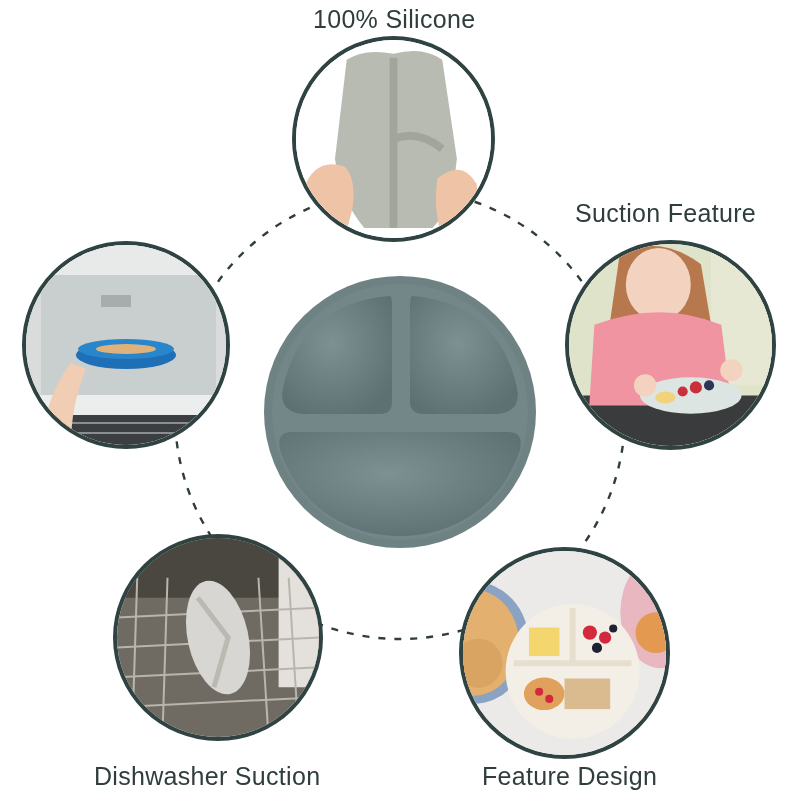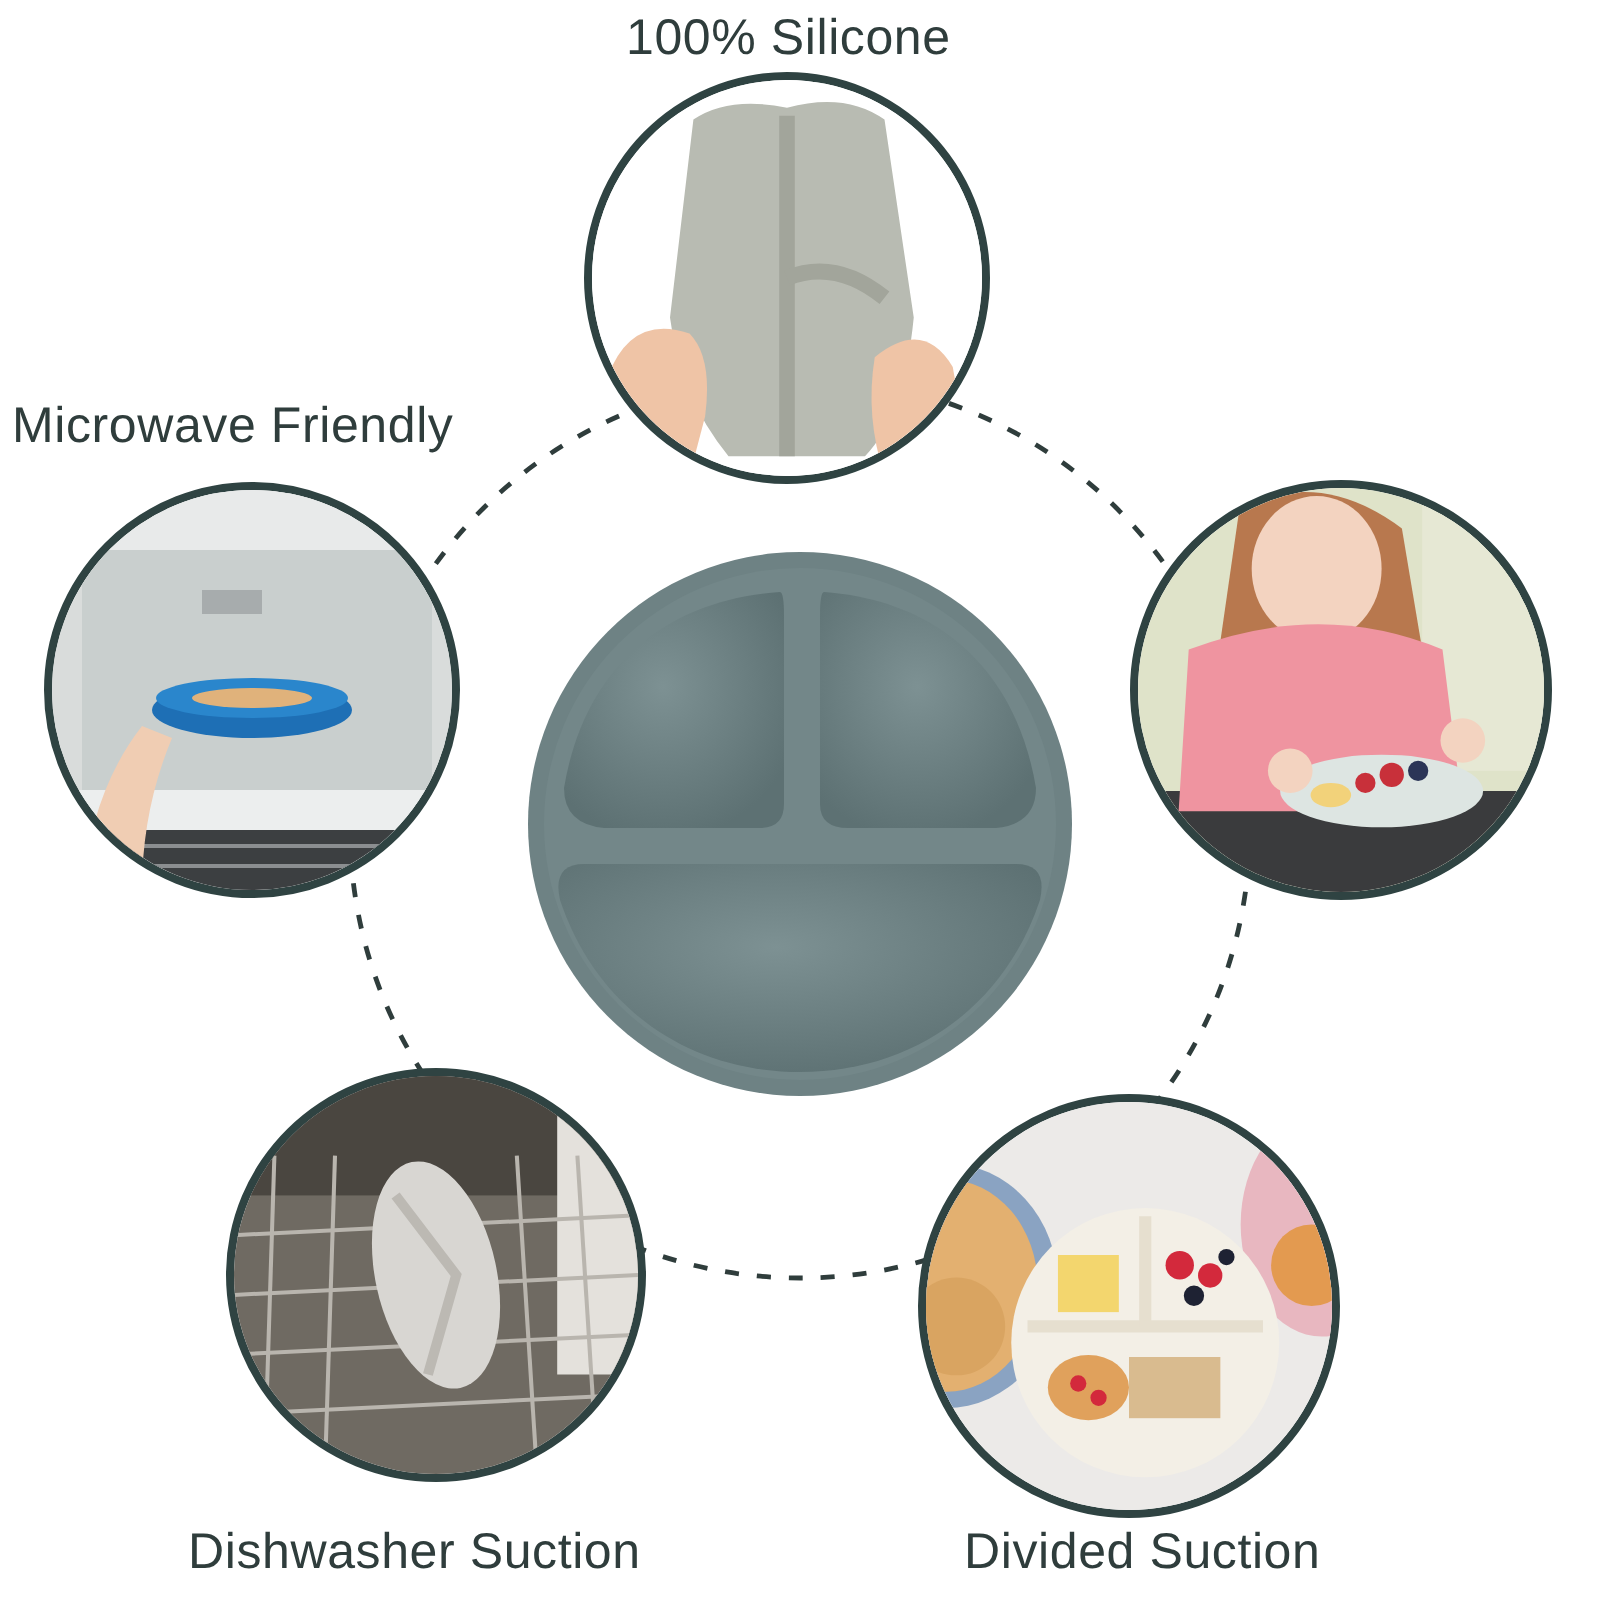--- a/index.html
+++ b/index.html
@@ -47,38 +47,38 @@
     <svg viewBox="0 0 200 200" preserveAspectRatio="none">
       <rect width="200" height="200" fill="#ffffff"></rect>
       <path d="M52 20 Q 70 8 100 14 Q 130 6 150 20 L 165 120 Q 160 170 140 190 L 70 190 Q 45 160 40 120 Z" fill="#b8bbb2"></path>
       <path d="M100 18 L 100 190" stroke="#a2a59b" stroke-width="8"></path>
       <path d="M100 100 Q 125 90 150 110" stroke="#a2a59b" stroke-width="8" fill="none"></path>
       <path d="M8 150 Q 20 118 50 128 Q 62 140 58 170 L 50 200 L 10 200 Z" fill="#efc4a6"></path>
       <path d="M145 140 Q 170 120 185 145 L 195 200 L 150 200 Q 140 170 145 140 Z" fill="#efc4a6"></path>
     </svg>
   </div>
 
-  <div class="label" style="left:6px; top:199px;">Microwave Friendly</div>
   <div class="circle" style="left:22px; top:241px; width:208px; height:208px;">
     <svg viewBox="0 0 200 200" preserveAspectRatio="none">
       <rect width="200" height="200" fill="#d9dcdb"></rect>
       <rect x="0" y="0" width="200" height="30" fill="#e8eaea"></rect>
       <rect x="15" y="30" width="175" height="120" fill="#c9cfce"></rect>
       <rect x="75" y="50" width="30" height="12" fill="#a7acad"></rect>
       <rect x="0" y="150" width="200" height="20" fill="#eceeee"></rect>
       <rect x="0" y="170" width="200" height="30" fill="#3c3f41"></rect>
       <line x1="20" y1="178" x2="200" y2="178" stroke="#8b8e90" stroke-width="2"></line>
       <line x1="20" y1="188" x2="200" y2="188" stroke="#8b8e90" stroke-width="2"></line>
       <ellipse cx="100" cy="110" rx="50" ry="14" fill="#1e6fb5"></ellipse>
       <ellipse cx="100" cy="104" rx="48" ry="10" fill="#2a86cc"></ellipse>
       <ellipse cx="100" cy="104" rx="30" ry="5" fill="#e0b27b"></ellipse>
       <path d="M15 200 Q 20 150 45 118 L 60 124 Q 45 160 45 200 Z" fill="#f0cdb3"></path>
     </svg>
   </div>
 
+  <div class="label" style="left:575px; top:199px;">Suction Feature</div>
   <div class="circle" style="left:565px; top:240px; width:211px; height:210px;">
     <svg viewBox="0 0 200 200" preserveAspectRatio="none">
       <rect width="200" height="200" fill="#dfe3c9"></rect>
       <rect x="140" y="0" width="60" height="140" fill="#e6e8d4"></rect>
       <rect x="0" y="150" width="200" height="50" fill="#3a3b3d"></rect>
       <path d="M50 10 Q 90 -10 130 20 L 140 80 L 40 80 Z" fill="#b8784e"></path>
       <ellipse cx="88" cy="40" rx="32" ry="36" fill="#f3d3c0"></ellipse>
       <path d="M25 80 Q 90 55 150 80 L 160 160 L 20 160 Z" fill="#ef94a0"></path>
       <ellipse cx="120" cy="150" rx="50" ry="18" fill="#dde5e2"></ellipse>
       <circle cx="125" cy="142" r="6" fill="#c8303a"></circle>
@@ -104,21 +104,21 @@
         <line x1="20" y1="40" x2="15" y2="200"></line>
           <line x1="50" y1="40" x2="45" y2="200"></line>
         <line x1="140" y1="40" x2="150" y2="200"></line>
           <line x1="170" y1="40" x2="180" y2="200"></line>
       </g>
       <ellipse cx="100" cy="100" rx="30" ry="58" transform="rotate(-12 100 100)" fill="#d8d6d2"></ellipse>
       <path d="M80 60 L 110 100 L 96 150" stroke="#bcb9b3" stroke-width="5" fill="none"></path>
     </svg>
   </div>
 
-  <div class="label" style="left:482px; top:762px;">Divided Suction</div>
+  <div class="label" style="left:482px; top:762px;">Feature Design</div>
   <div class="circle" style="left:459px; top:547px; width:211px; height:212px;">
     <svg viewBox="0 0 200 200" preserveAspectRatio="none">
       <rect width="200" height="200" fill="#eceae8"></rect>
       <ellipse cx="10" cy="90" rx="55" ry="60" fill="#8aa3c2"></ellipse>
       <ellipse cx="10" cy="90" rx="45" ry="52" fill="#e3b070"></ellipse>
       <circle cx="15" cy="110" r="24" fill="#d9a461"></circle>
       <ellipse cx="195" cy="60" rx="40" ry="55" fill="#e8b7c0"></ellipse>
       <ellipse cx="190" cy="80" rx="20" ry="20" fill="#e39a50"></ellipse>
       <circle cx="108" cy="118" r="66" fill="#f3efe6"></circle>
       <path d="M50 110 L 166 110" stroke="#e6dfcf" stroke-width="6"></path>

